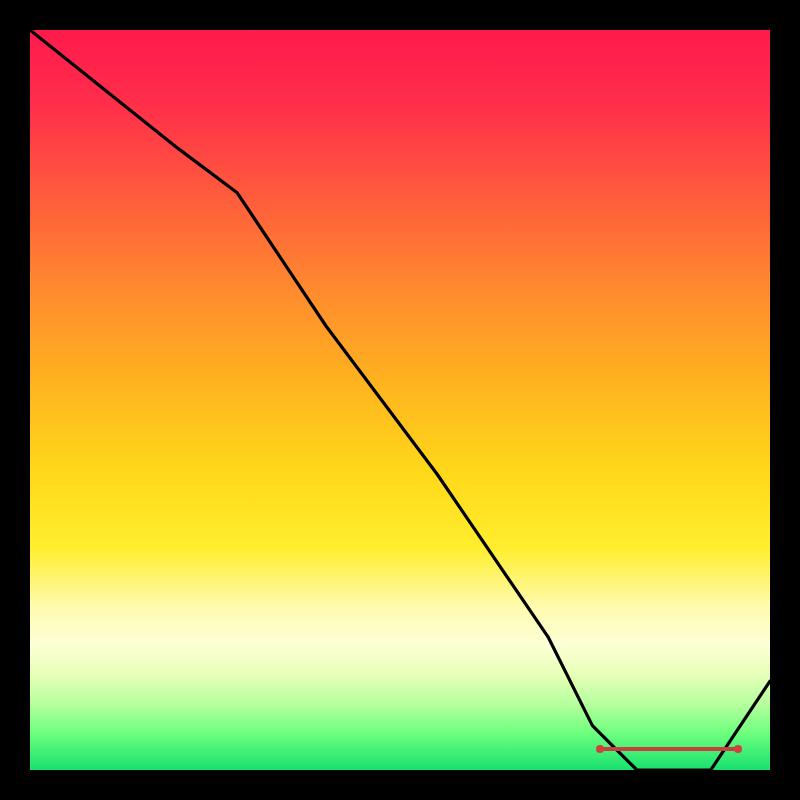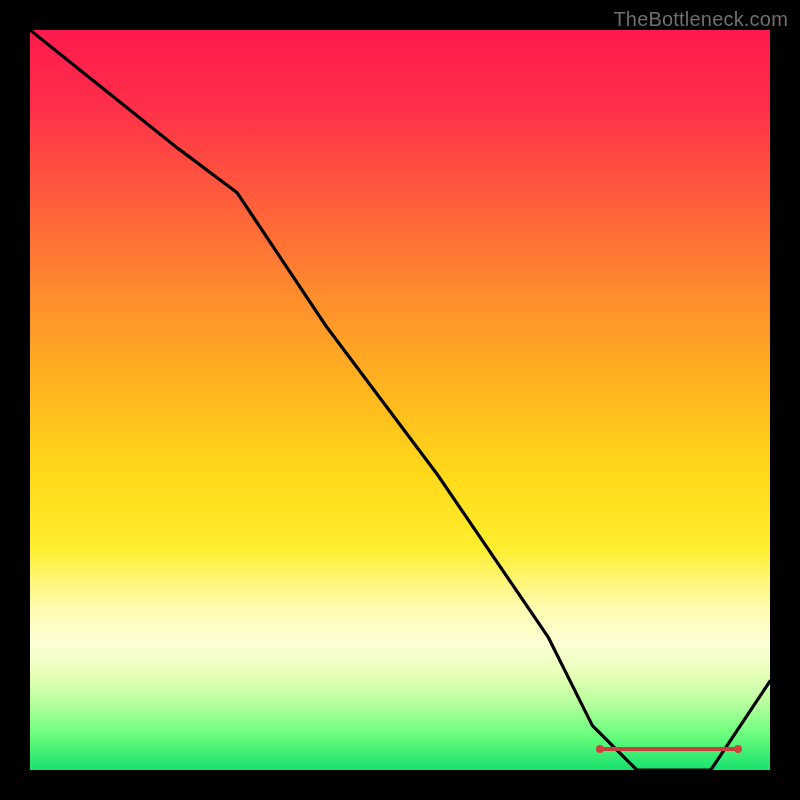--- a/index.html
+++ b/index.html
@@ -74,21 +74,20 @@
     height: 4px;
     background: #c8403e;
     border-radius: 2px;
   }
 </style>
 </head>
 <body>
 
 <div class="outer">
 
-  <div class="attribution">TheBottleneck.com</div>
 
   <div class="plot-area">
 
     <svg class="curve" viewBox="0 0 740 740" preserveAspectRatio="none">
       <path id="curve-path" fill="none" stroke="#000000" stroke-width="3.2" stroke-linecap="round" stroke-linejoin="round" d="M0.0 0.0 L74.0 59.2 L148.0 118.4 L207.2 162.8 L296.0 296.0 L407.0 444.0 L518.0 606.8 L562.4 695.6 L606.8 740.0 L651.2 740.0 L680.8 740.0 L740.0 651.2"></path>
     </svg>
 
     <div class="flat-dots">
       <div class="bar"></div>
       <div class="dot" style="left:0px"></div>

